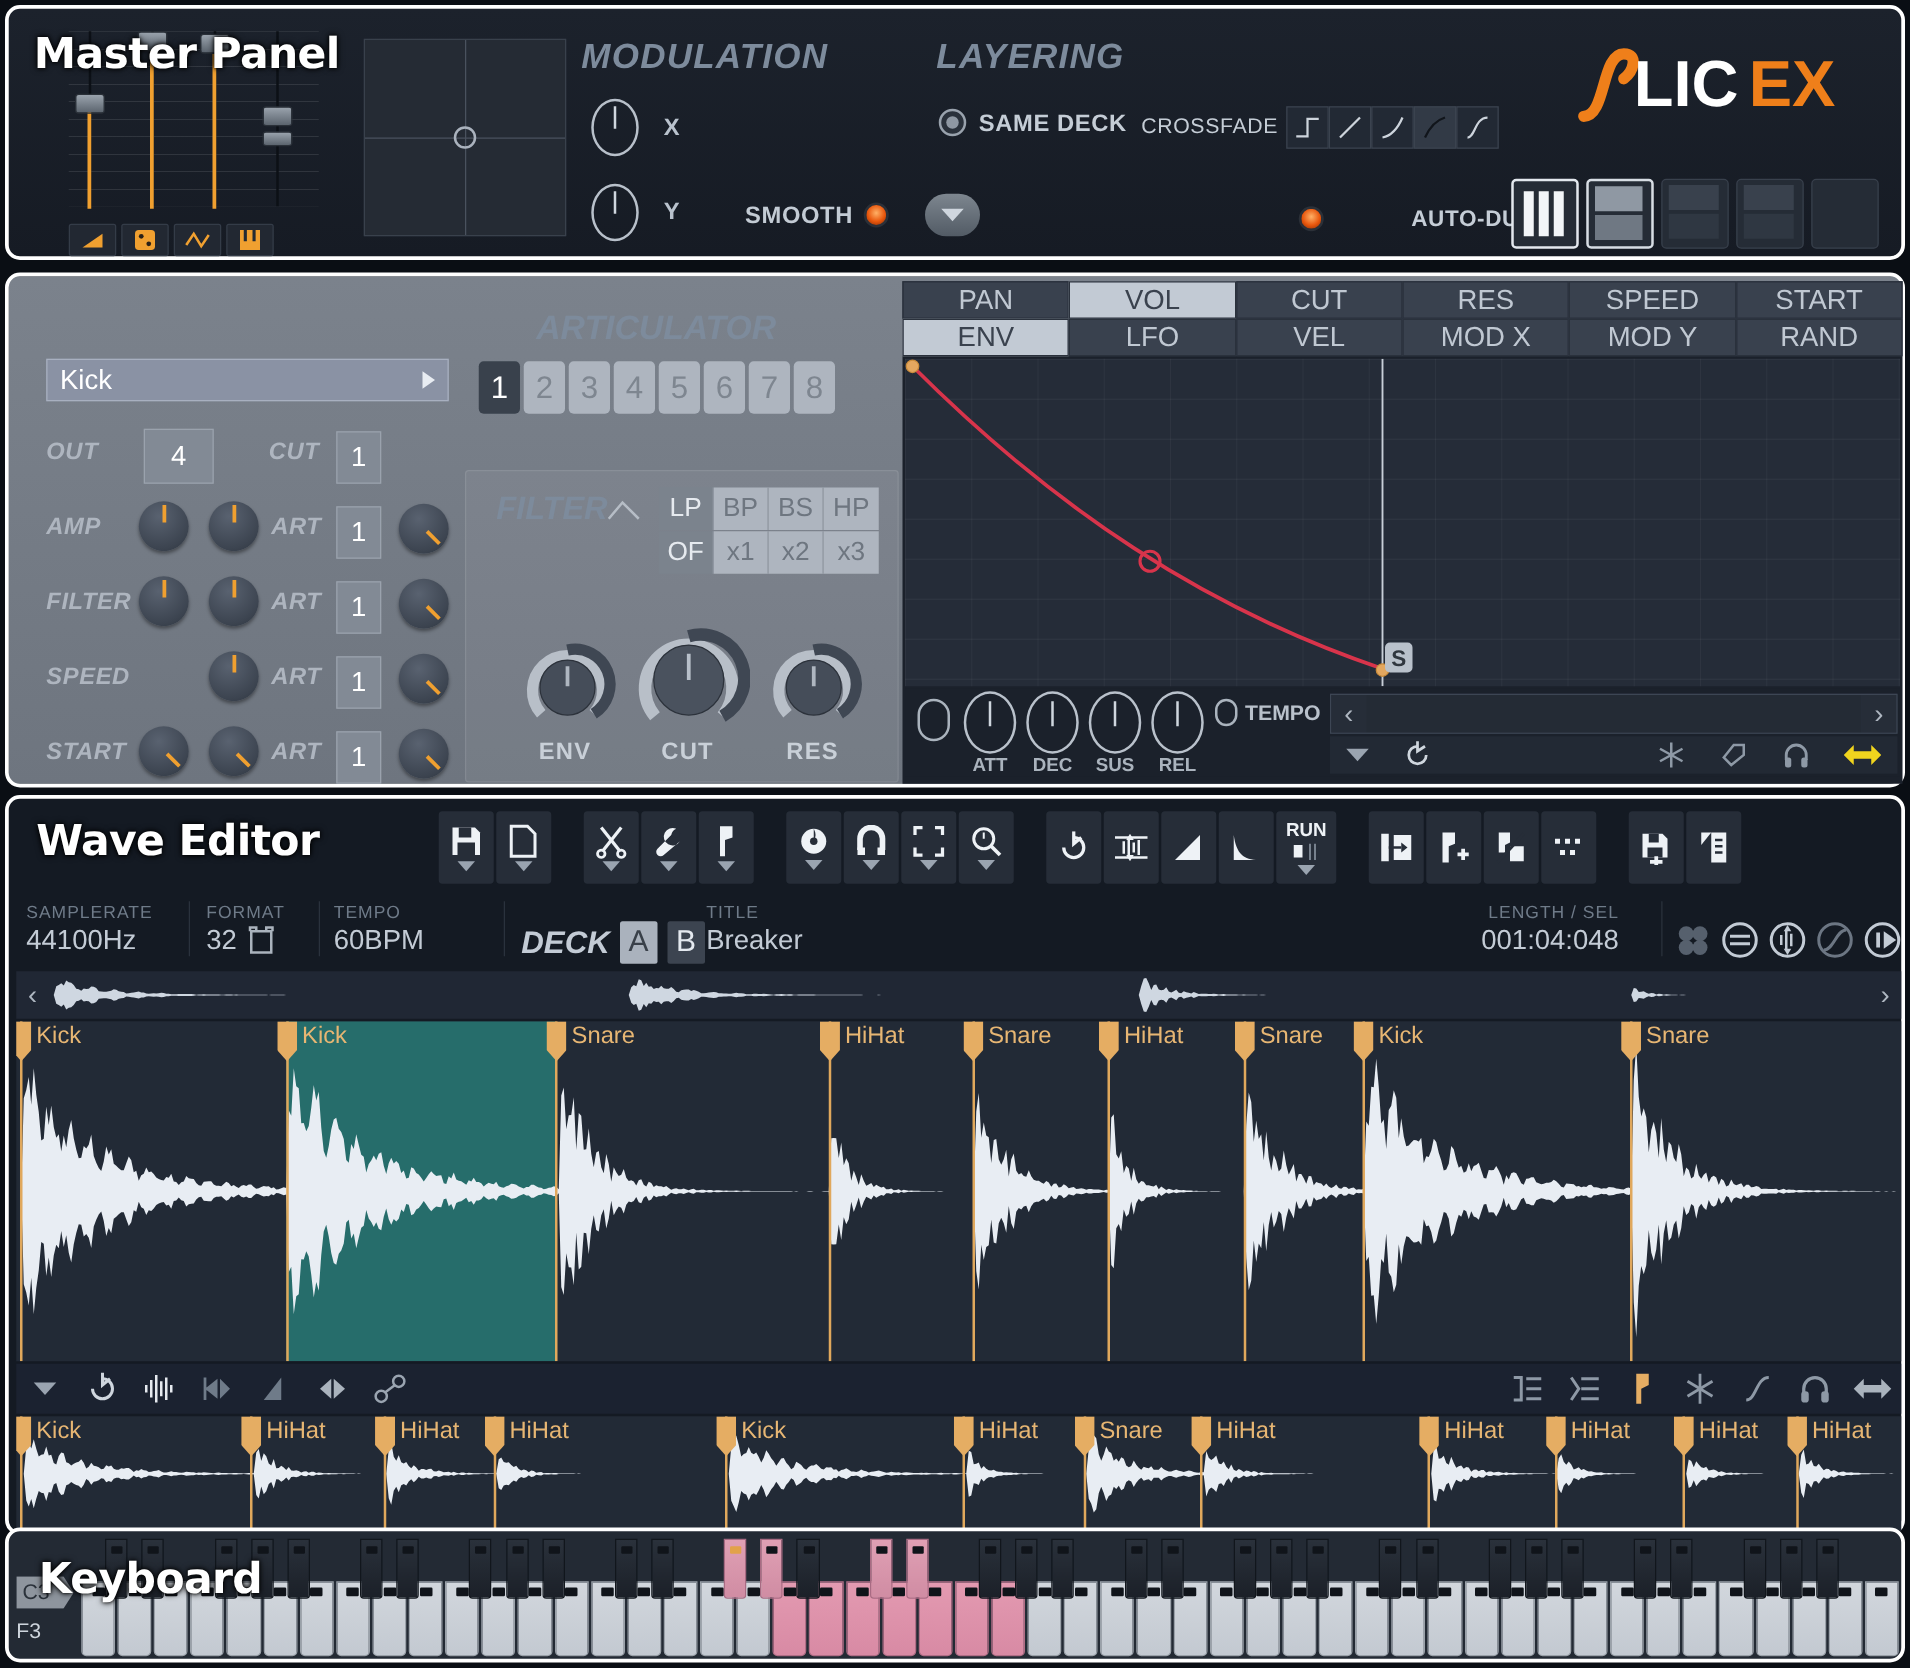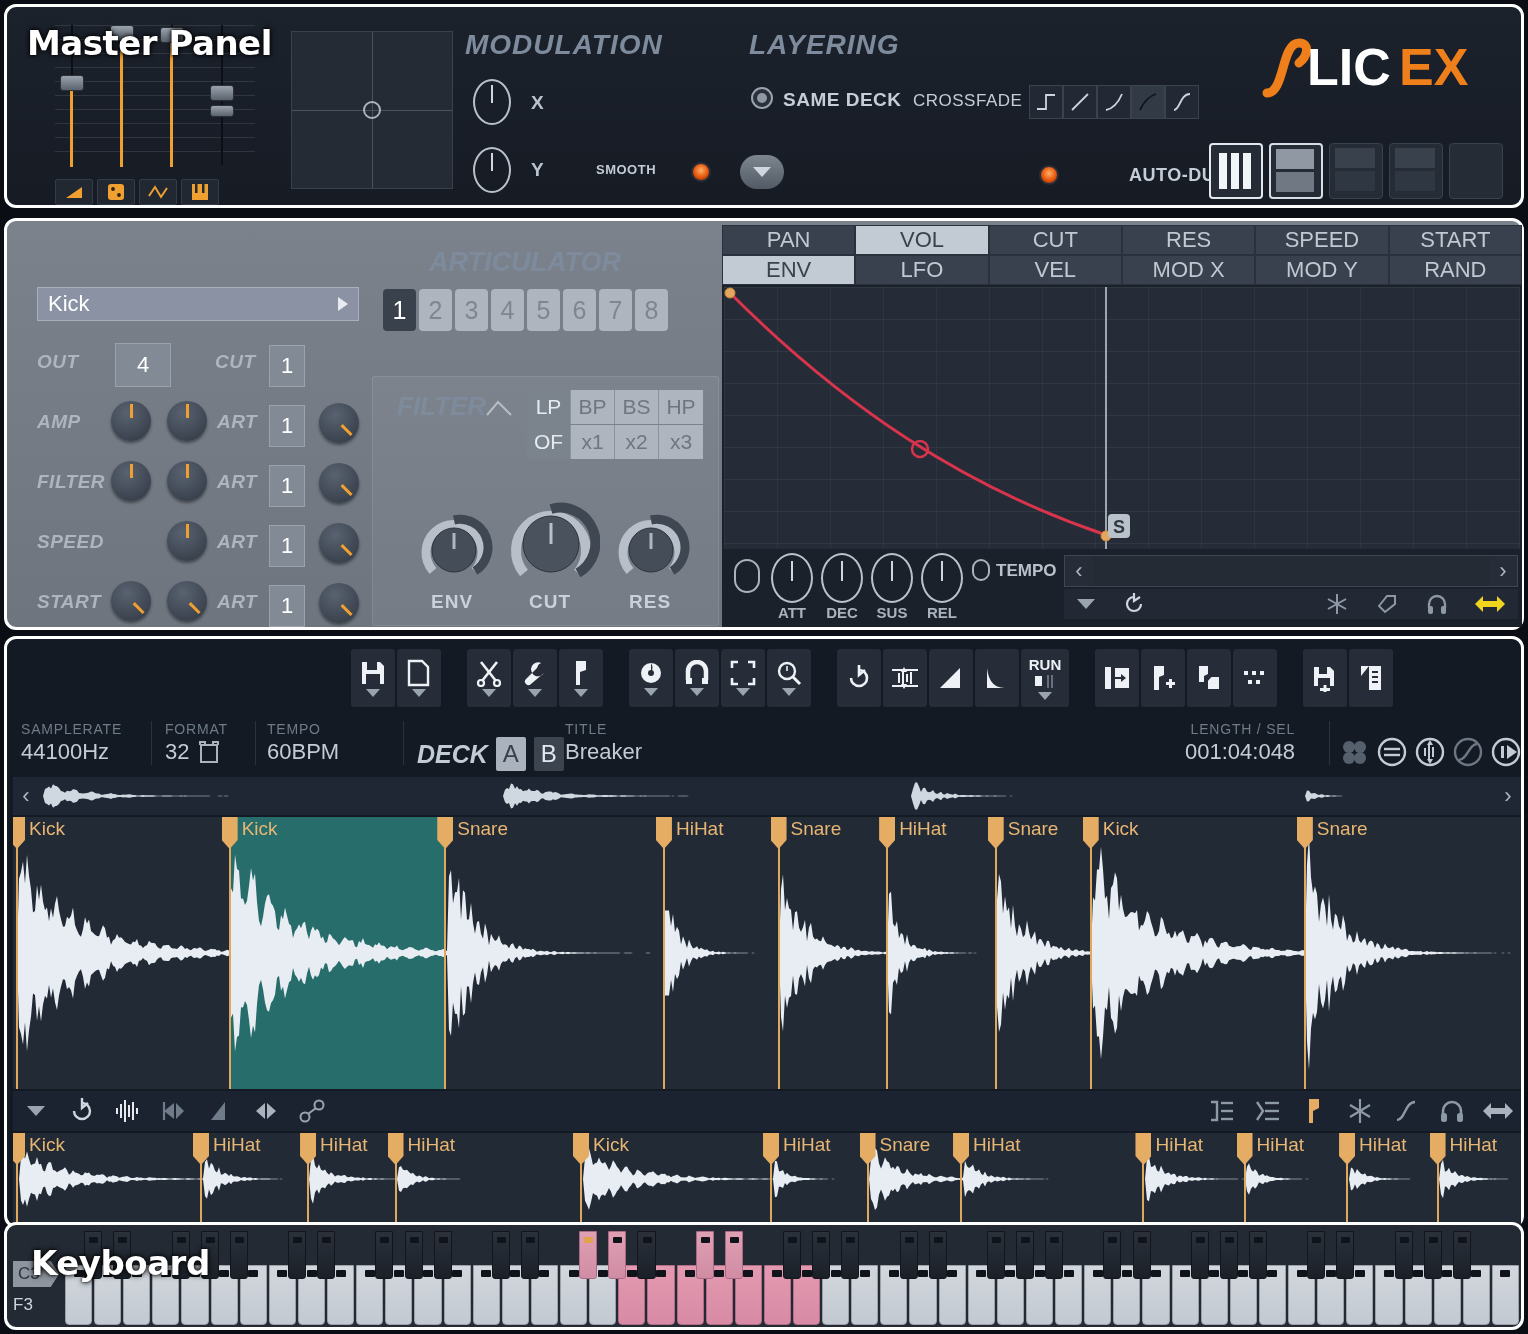--- a/index.html
+++ b/index.html
@@ -67,21 +67,21 @@
     font-style:italic; font-weight:bold; color:#7d8b9c;
     font-family:"Liberation Sans", sans-serif;
   }
   #mod-label { position:absolute; left:458px; top:22px; font-size:28px; letter-spacing:1px; }
   .knob-ellipse {
     position:absolute; width:38px; height:46px; border:2px solid #b8c0ca;
     border-radius:50%;
   }
   .knob-ellipse .ptr { position:absolute; left:50%; top:4px; width:2px; height:18px; margin-left:-1px; background:#cfd6de; }
   .axis-letter { position:absolute; font-size:19px; color:#b9c2cd; font-weight:bold; }
-  #smooth-label { position:absolute; left:589px; top:155px; font-size:13px; color:#c3cbd4; letter-spacing:.5px;}
+  #smooth-label { position:absolute; left:589px; top:155px; font-size:19px; color:#c3cbd4; letter-spacing:.5px;}
   .led {
     position:absolute; width:20px; height:20px; border-radius:50%;
     background:radial-gradient(circle at 50% 40%, #ffb066 0%, #e8560c 55%, #7d2a05 100%);
     border:2px solid #2b3038;
   }
   .round-dark-btn {
     position:absolute; width:44px; height:34px; border-radius:22px;
     background:linear-gradient(180deg,#7d868f,#525b65);
     display:flex; align-items:center; justify-content:center;
   }
@@ -618,20 +618,21 @@
               <polygon points="30,11 22,3 22,19" fill="#f0d41e"></polygon>
               <rect x="7" y="8" width="16" height="6" fill="#f0d41e"></rect>
             </svg>
         </div>
       </div>
     </div>
   </div>
 </div>
 
 <div class="panel-frame" id="wave-panel">
+  <div class="panel-title" id="we-title">Wave Editor</div>
 
   <div class="we-toolbar">
     <div class="tb-grp">
       <div class="tb-btn">
         <svg width="28" height="28" viewBox="0 0 28 28">
             <path d="M3,3 H21 L25,7 V25 H3 Z" fill="#eef2f6"></path>
             <rect x="8" y="3" width="10" height="8" fill="#262d38"></rect>
             <rect x="7" y="15" width="14" height="10" fill="#262d38"></rect>
           </svg>
         <div class="tb-caret"></div>

